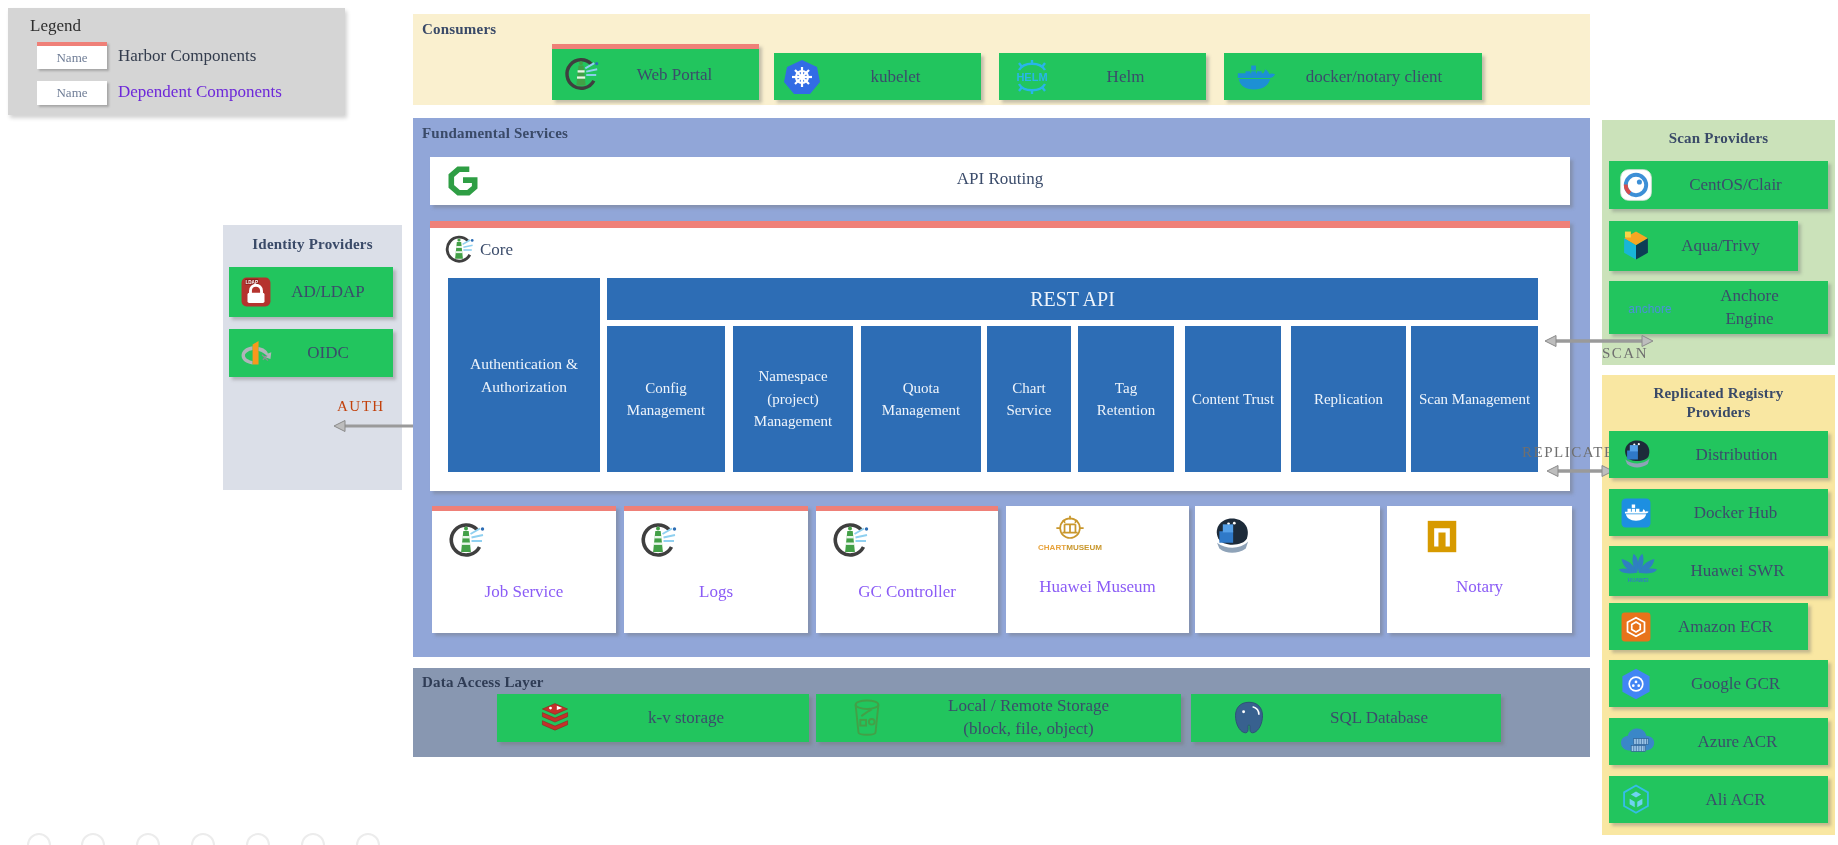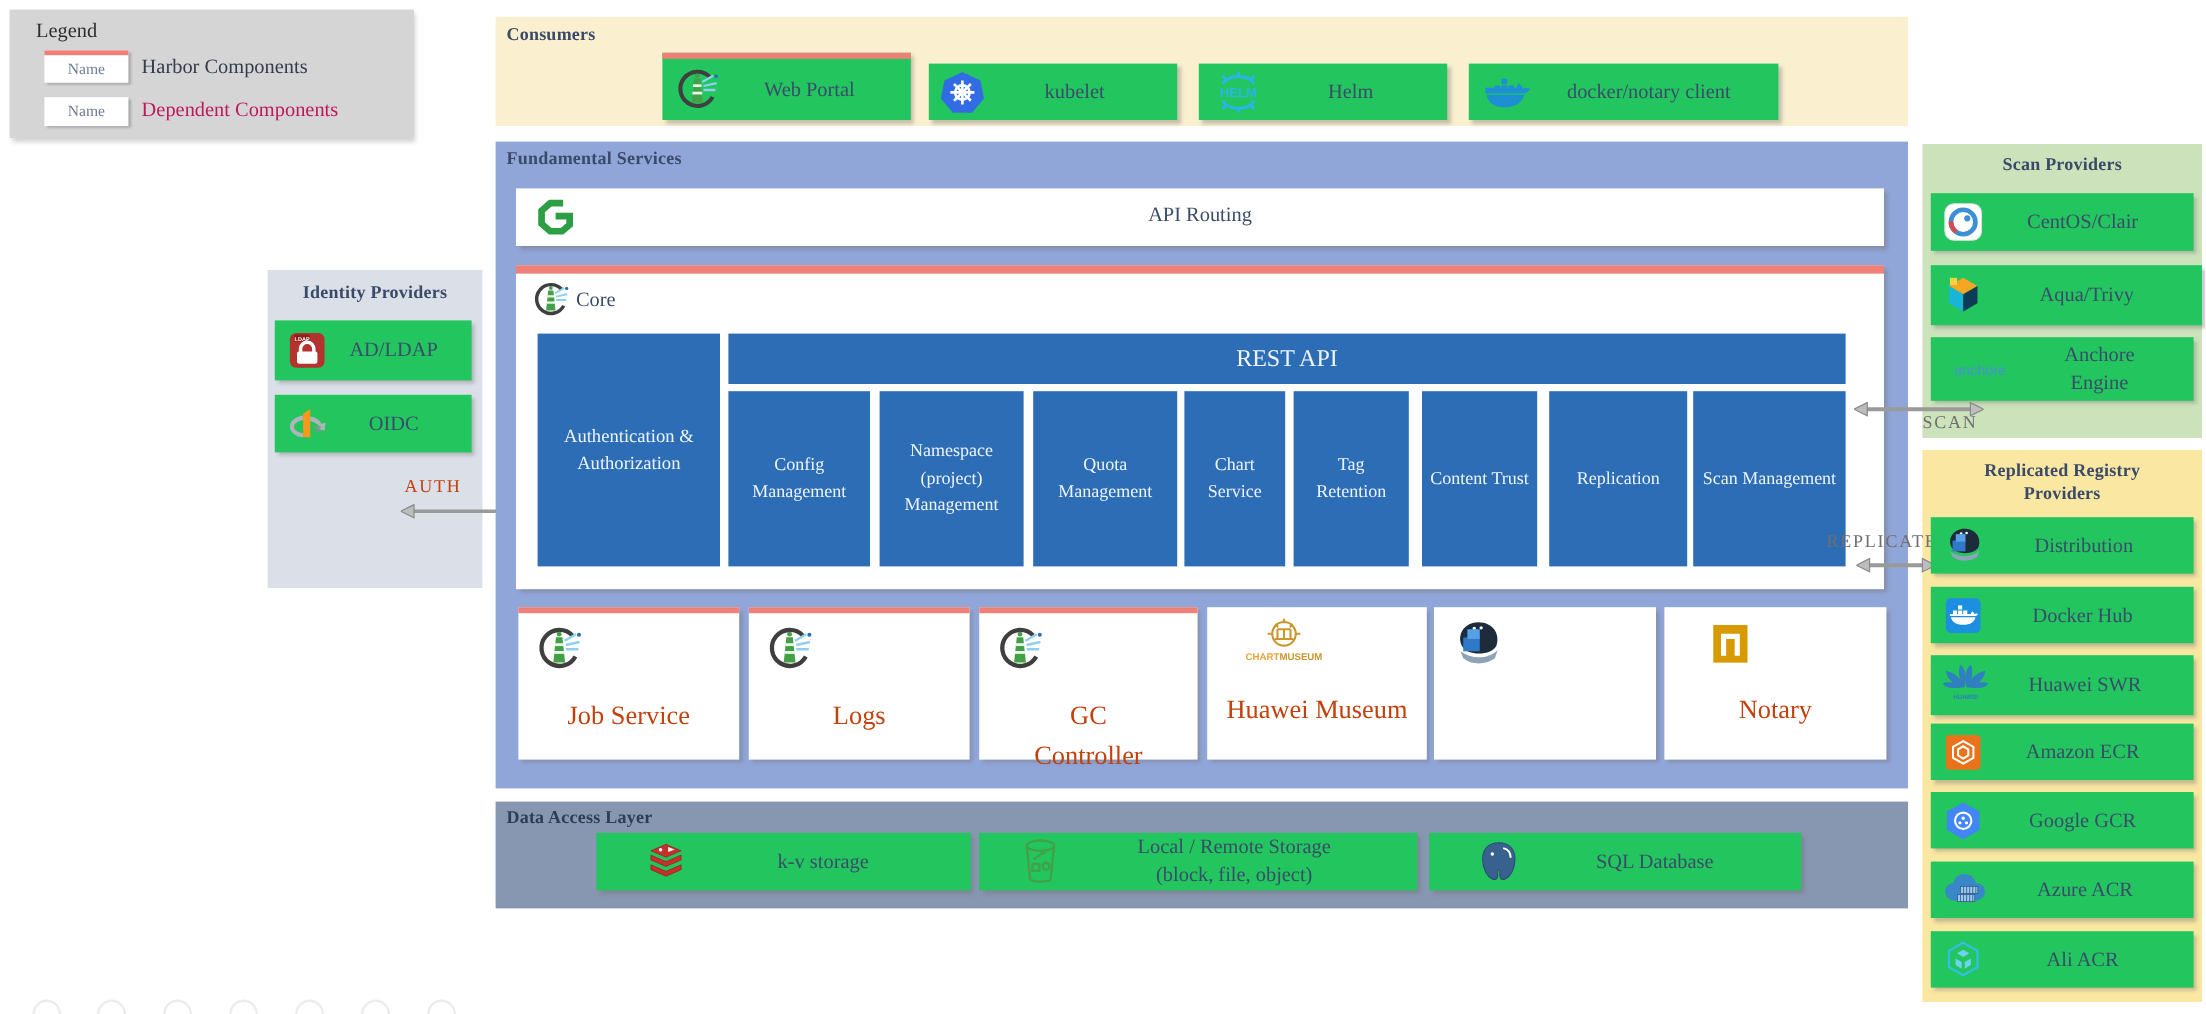--- a/index.html
+++ b/index.html
@@ -7,41 +7,41 @@
   body{font-family:"Liberation Serif","DejaVu Serif",serif;color:#3b4c6b}
   .canvas{position:relative;width:1838px;height:845px;overflow:hidden;background:#fff}
   .abs{position:absolute}
   .ptitle{position:absolute;font-weight:700;font-size:15px;color:#3a4a68;letter-spacing:.2px}
   .wbox{position:absolute;background:#22c55e;box-shadow:3px 3px 3px rgba(110,110,110,.38);display:flex;align-items:center;padding:0 10px}
   .hred{border-top:5px solid #ef8078}
   .lbl{font-size:17px;color:#3b4c6b}
   .flex1{flex:1;text-align:center}
   .bluebox{position:absolute;background:#2d6db5;color:#eef4fb;display:flex;align-items:center;justify-content:center;text-align:center;font-size:15px;line-height:1.5;padding:0 6px}
   .svcbox{position:absolute;background:#fff;box-shadow:3px 3px 3px rgba(110,110,110,.38)}
-  .svclbl{position:absolute;left:0;right:0;top:68px;text-align:center;font-size:22px;color:#c2410c;line-height:1.55}
+  .svclbl{position:absolute;left:0;right:0;top:68px;text-align:center;font-size:17px;color:#8b5cf6;line-height:1.55}
   .svclbl span{display:inline-block}
   .arrowlbl{position:absolute;font-size:15px;color:#6f6f6f;letter-spacing:1.5px}
   .icon{flex:0 0 auto}
   .circ{position:absolute;width:24px;height:24px;border:2px solid #ececec;border-radius:50%;background:#fff}
 </style>
 </head>
 <body>
 
 <div class="canvas">
 
   <div class="abs" style="left:8px;top:8px;width:337px;height:107px;background:#d5d5d5;box-shadow:2px 3px 4px rgba(0,0,0,.18)">
     <div class="abs" style="left:22px;top:8px;font-size:17px;color:#2e2e2e">Legend</div>
     <div class="abs" style="left:29px;top:34px;width:70px;height:27px;background:#fff;border-top:4px solid #ef8078;box-shadow:2px 2px 2px rgba(110,110,110,.45);display:flex;align-items:center;justify-content:center">
       <span style="font-size:13px;color:#6f7d96">Name</span>
     </div>
     <div class="abs" style="left:110px;top:38px;font-size:17px;color:#333c4d">Harbor Components</div>
     <div class="abs" style="left:29px;top:73px;width:70px;height:24px;background:#fff;box-shadow:2px 2px 2px rgba(110,110,110,.45);display:flex;align-items:center;justify-content:center">
       <span style="font-size:13px;color:#6f7d96">Name</span>
     </div>
-    <div class="abs" style="left:110px;top:74px;font-size:17px;color:#be185d">Dependent Components</div>
+    <div class="abs" style="left:110px;top:74px;font-size:17px;color:#6d28d9">Dependent Components</div>
   </div>
 
   <div class="abs" style="left:413px;top:14px;width:1177px;height:91px;background:#faf0cf">
     <div class="ptitle" style="left:9px;top:7px">Consumers</div>
   </div>
 
   <div class="wbox hred" style="left:552px;top:44px;width:207px;height:56px">
     <svg class="icon" width="38" height="38" viewBox="0 0 40 40">
       <path d="M31 8.5 A15 15 0 1 0 33.5 26" fill="none" stroke="#3f3f3f" stroke-width="3.6"></path>
       <circle cx="20" cy="7.5" r="2" fill="#43a047"></circle>
@@ -305,21 +305,21 @@
   <div class="wbox" style="left:1609px;top:161px;width:219px;height:48px">
     <svg class="icon" width="34" height="34" viewBox="0 0 40 40">
       <rect x="2" y="2" width="36" height="36" rx="9" fill="#fff" stroke="#e0e0e0"></rect>
       <circle cx="20" cy="20" r="12" fill="none" stroke="#3d8fd6" stroke-width="4.6"></circle>
       <path d="M13 29.5 a12 12 0 0 1 -5 -10" stroke="#d64d4d" stroke-width="4.6" fill="none"></path>
       <circle cx="24" cy="16.5" r="3" fill="#3d8fd6"></circle>
     </svg>
     <span class="lbl flex1">CentOS/Clair</span>
   </div>
 
-  <div class="wbox" style="left:1609px;top:221px;width:226px;height:50px">
+  <div class="wbox" style="left:1609px;top:221px;width:189px;height:50px">
     <svg class="icon" width="34" height="34" viewBox="0 0 40 40">
       <path d="M20 3 L34 11 L20 19 L6 11 Z" fill="#f6a623"></path>
       <path d="M6 11 L20 19 V36 L6 28 Z" fill="#19b5d8"></path>
       <path d="M34 11 L20 19 V36 L34 28 Z" fill="#0d3d56"></path>
       <rect x="7" y="3" width="7" height="7" fill="#f8d347"></rect>
     </svg>
     <span class="lbl flex1">Aqua/Trivy</span>
   </div>
 
   <div class="wbox" style="left:1609px;top:281px;width:219px;height:53px">
@@ -382,21 +382,21 @@
         <path d="M21 22 C8 24 2 22 0 18 C7 16 15 18 21 22 Z"></path>
         <path d="M23 22 C32 21 40 15 41 6 C32 8 26 14 23 22 Z"></path>
         <path d="M23 22 C28 16 30 7 27 0 C21 5 21 14 23 22 Z"></path>
         <path d="M23 22 C36 24 42 22 44 18 C37 16 29 18 23 22 Z"></path>
       </g>
       <text x="22" y="33" text-anchor="middle" font-size="6" font-weight="bold" fill="#2f7fc1" font-family="Liberation Sans, sans-serif">HUAWEI</text>
     </svg>
     <span class="lbl flex1">Huawei SWR</span>
   </div>
 
-  <div class="wbox" style="left:1609px;top:603px;width:219px;height:47px">
+  <div class="wbox" style="left:1609px;top:603px;width:199px;height:47px">
     <svg class="icon" width="34" height="34" viewBox="0 0 40 40">
       <rect x="3" y="3" width="34" height="34" rx="4" fill="#e8731a"></rect>
       <g fill="none" stroke="#fff" stroke-width="2">
         <path d="M20 9 L30 14.5 V25.5 L20 31 L10 25.5 V14.5 Z"></path>
         <path d="M20 14 L25 17 V23 L20 26 L15 23 V17 Z"></path>
       </g>
     </svg>
     <span class="lbl flex1">Amazon ECR</span>
   </div>
 

